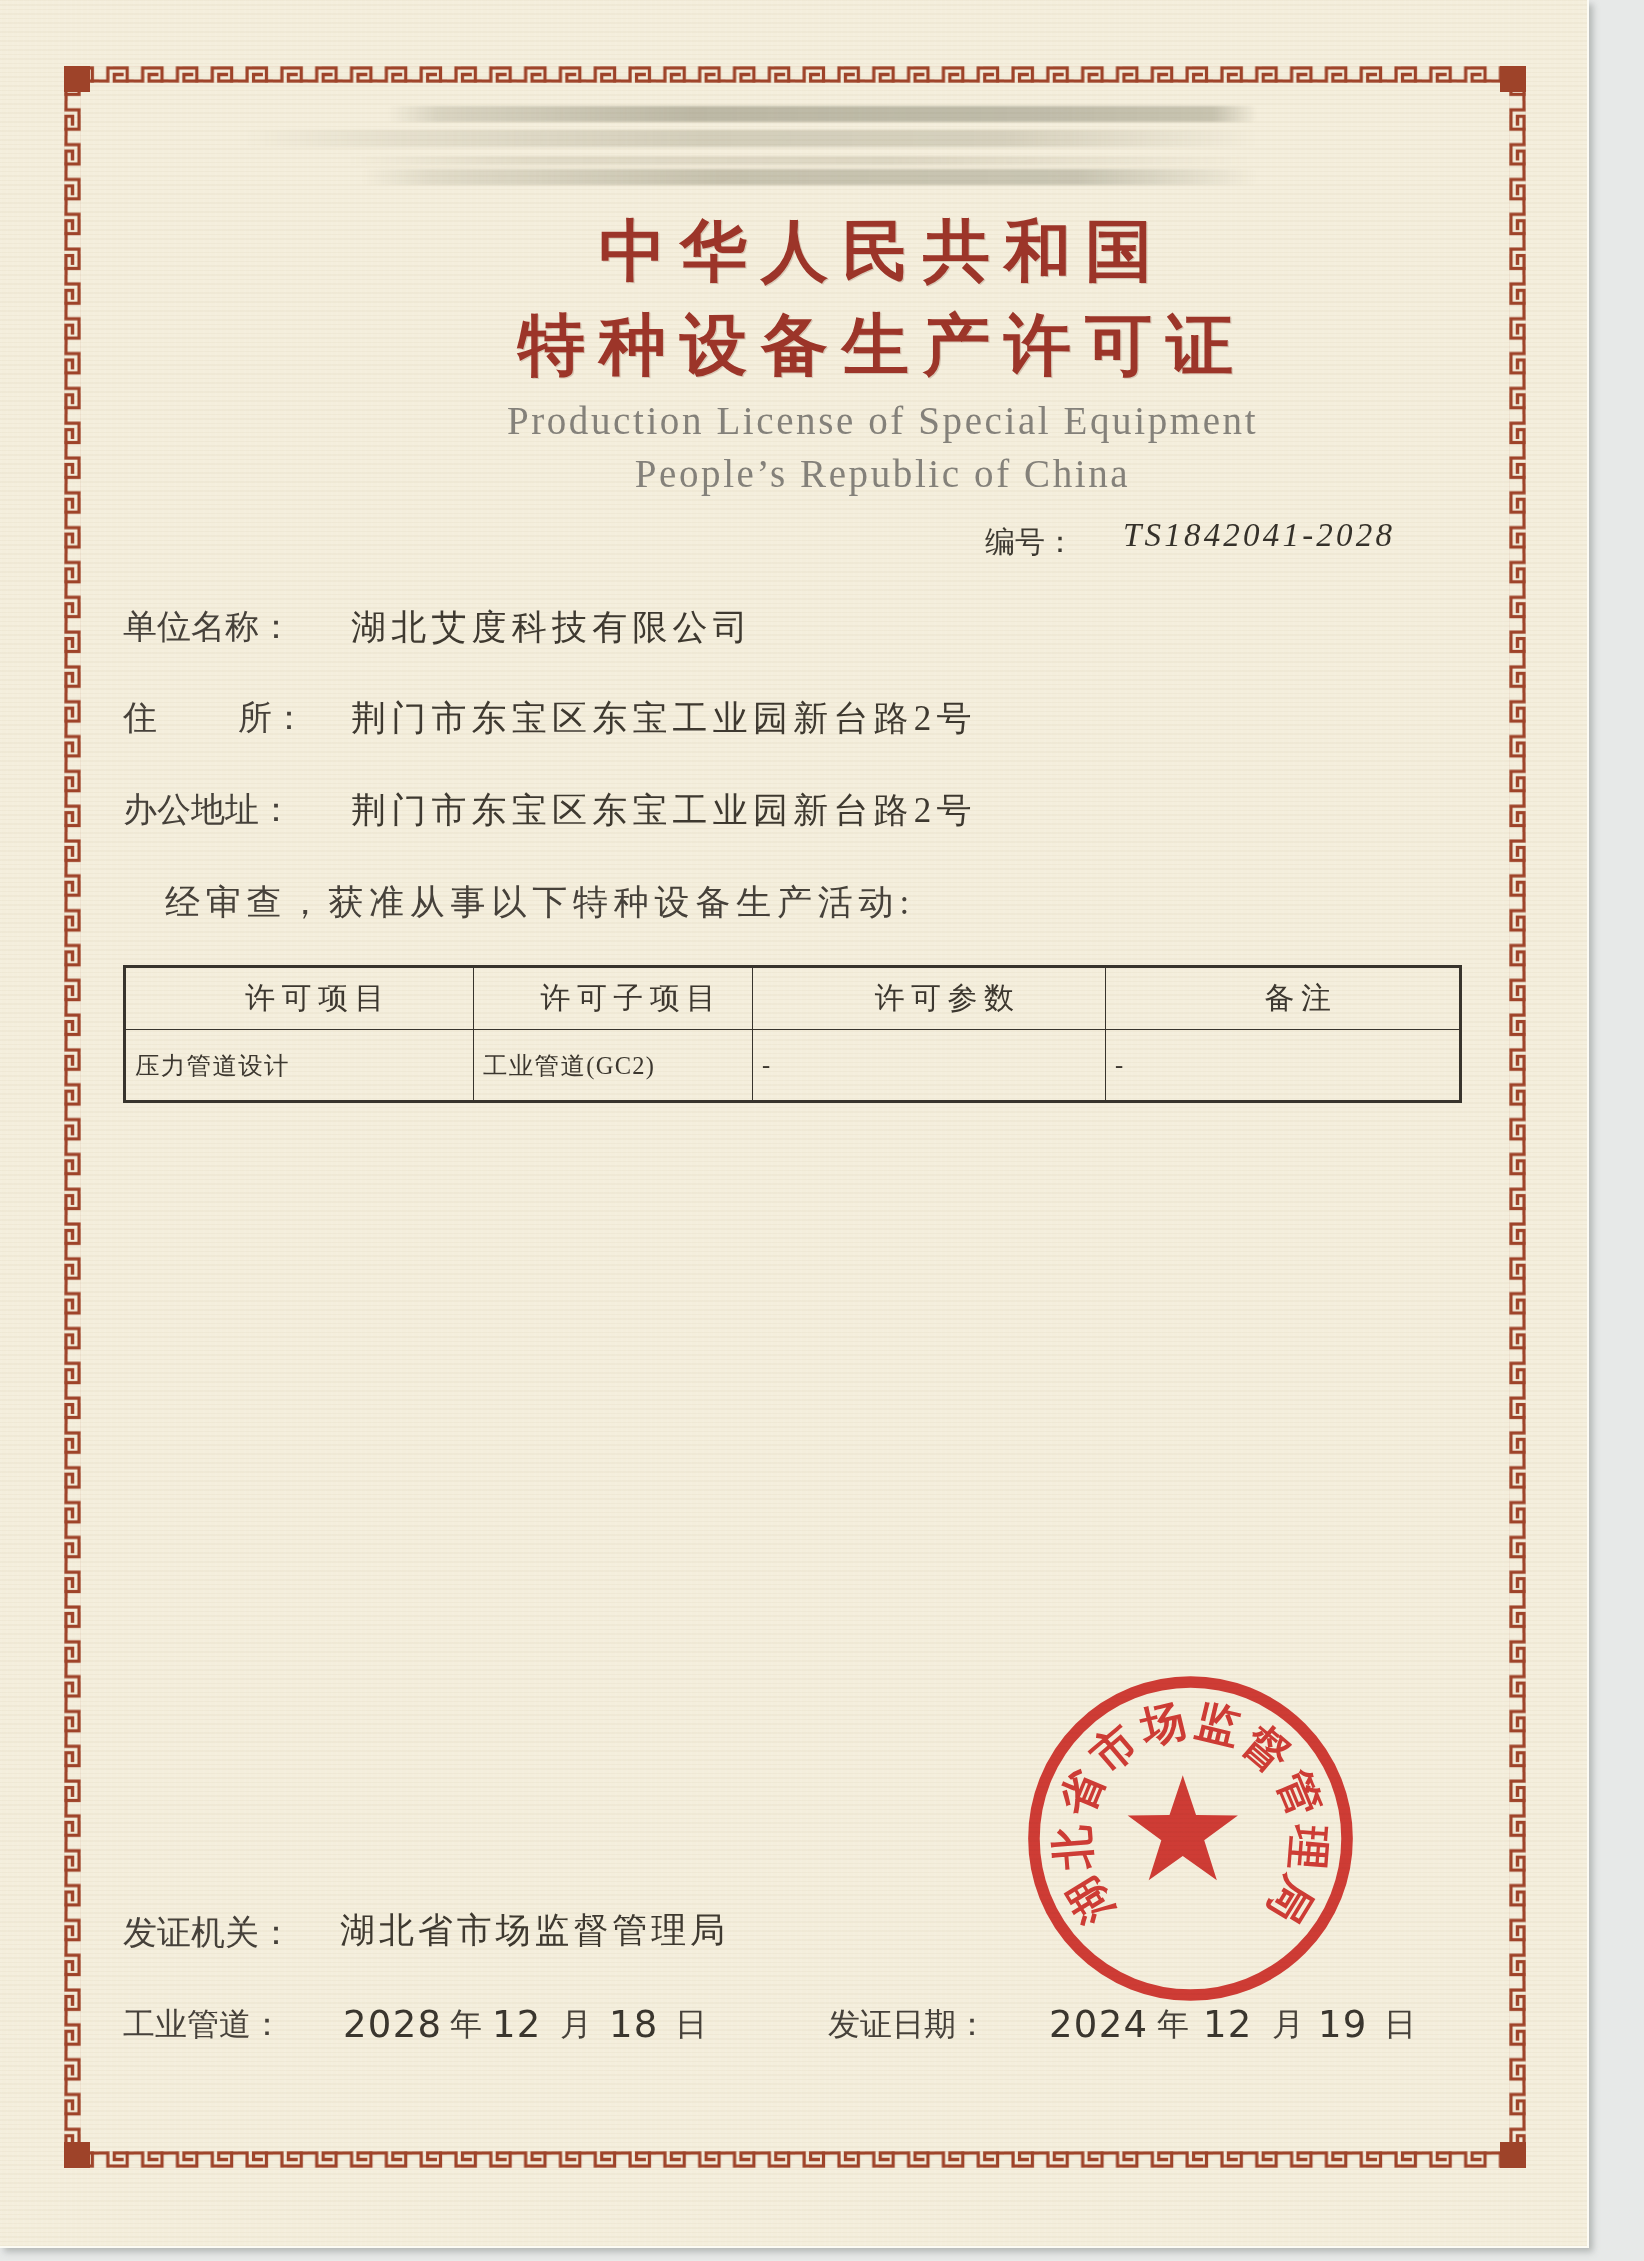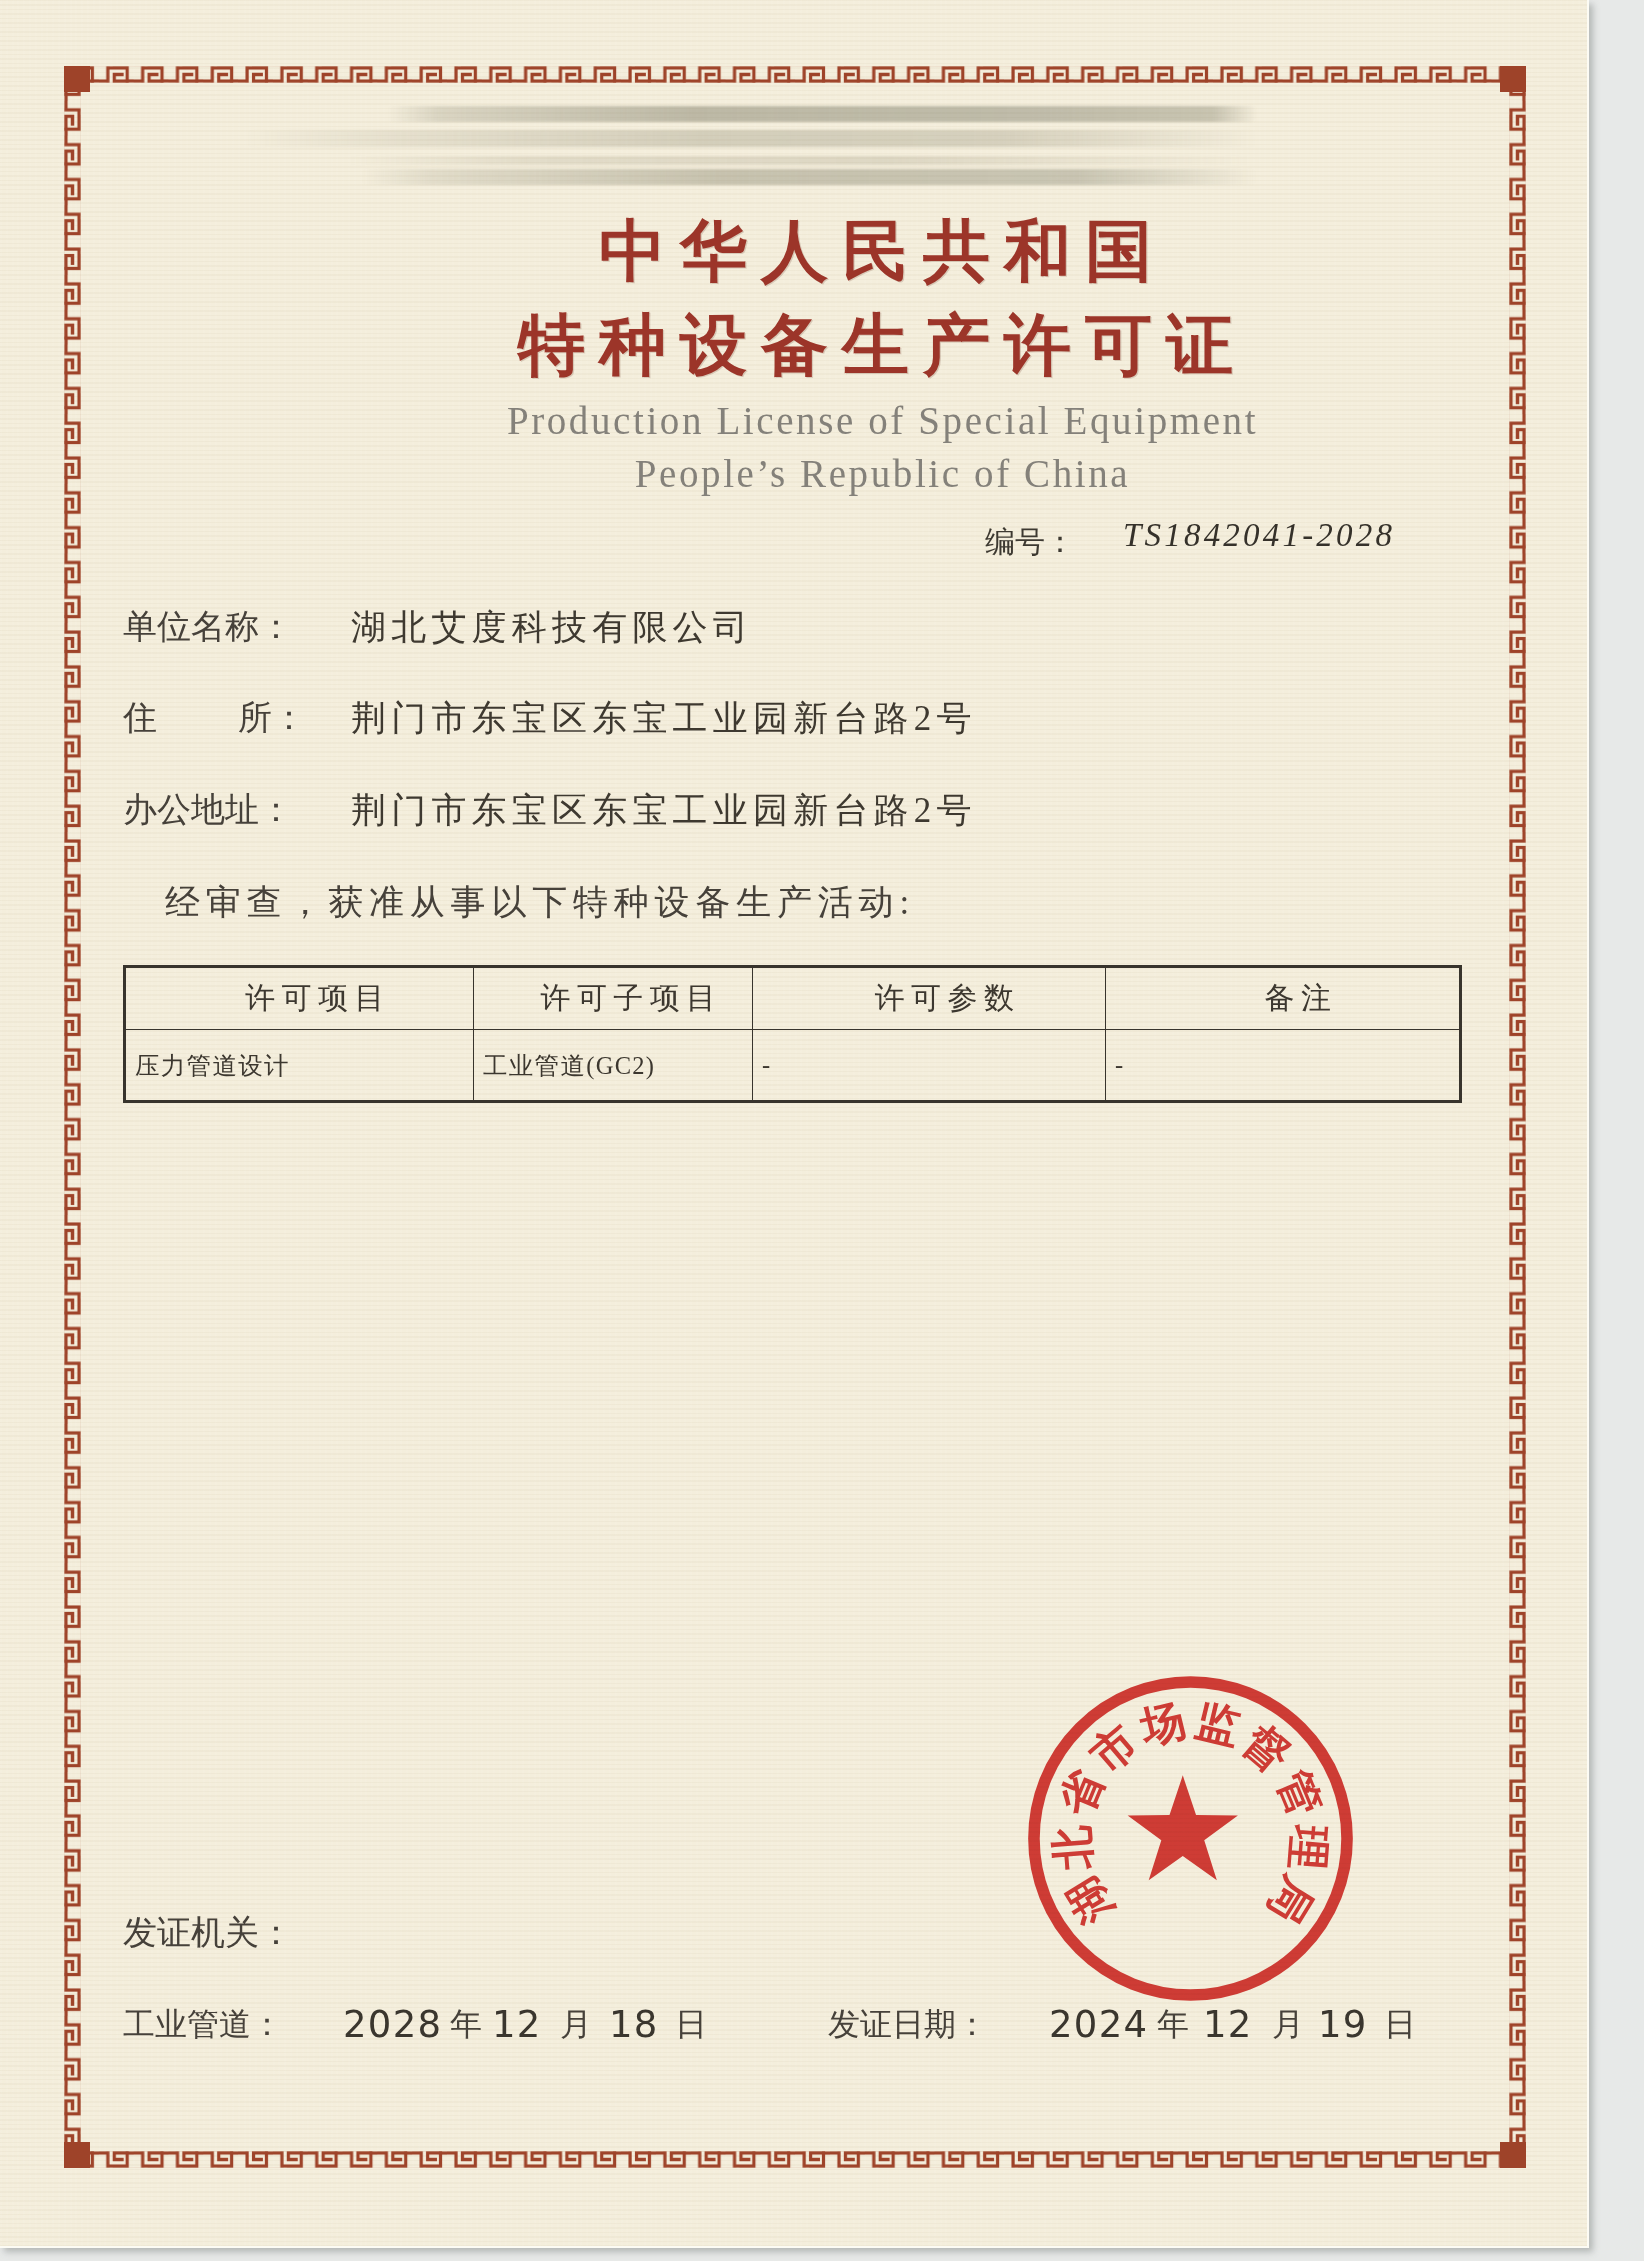--- a/index.html
+++ b/index.html
@@ -194,20 +194,21 @@
       <text transform="rotate(-13.5) translate(0,-160)">场</text>
       <text transform="rotate(13.5) translate(0,-160)">监</text>
       <text transform="rotate(40.5) translate(0,-160)">督</text>
       <text transform="rotate(67.5) translate(0,-160)">管</text>
       <text transform="rotate(94.5) translate(0,-160)">理</text>
       <text transform="rotate(121.5) translate(0,-160)">局</text>
     </g>
   </svg>
 
   <div class="abs lbl issuer-lbl">发证机关：</div>
+  <div class="abs val issuer-val">湖北省市场监督管理局</div>
 
   <div class="dates">
     <span class="d-cjk" style="left:123px">工业管道：</span>
     <span class="d-num" style="left:343px">2028</span>
     <span class="d-cjk" style="left:450px">年</span>
     <span class="d-num" style="left:492px">12</span>
     <span class="d-cjk" style="left:560px">月</span>
     <span class="d-num" style="left:609px">18</span>
     <span class="d-cjk" style="left:675px">日</span>
 

